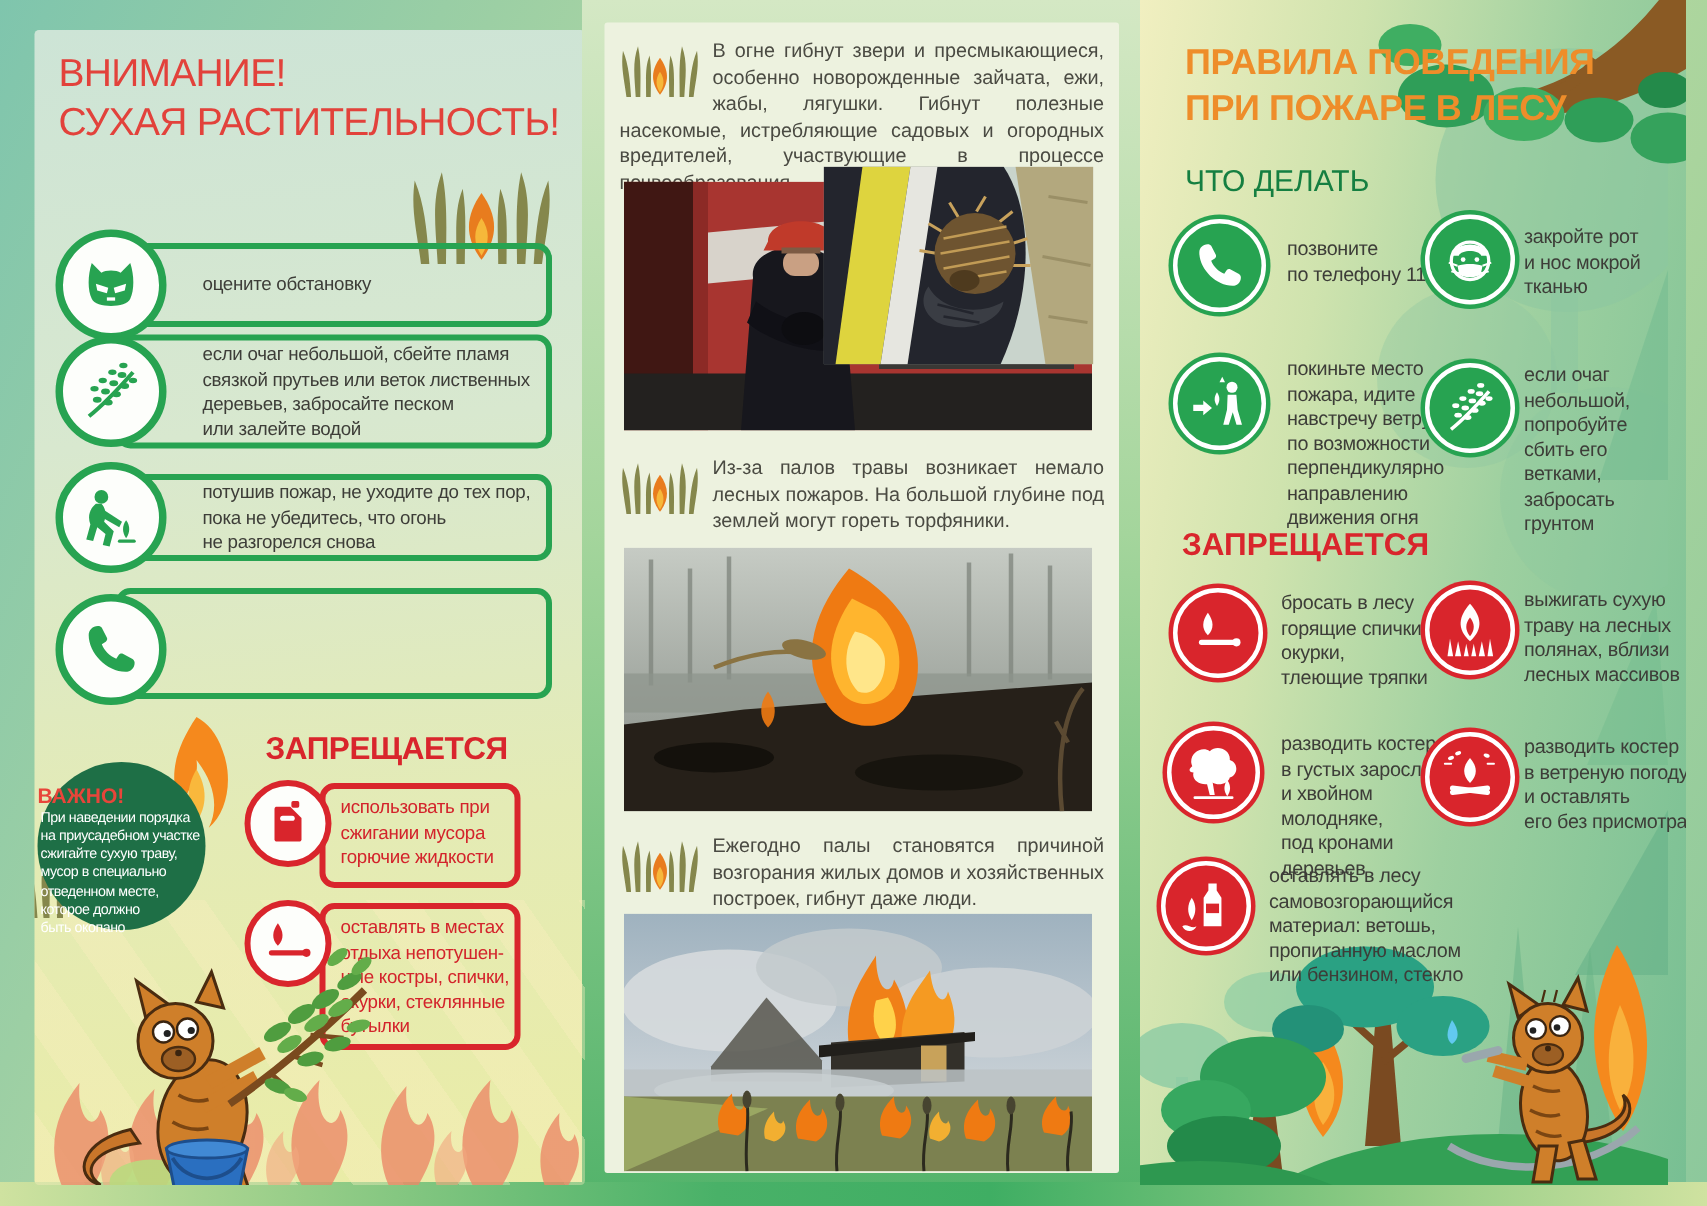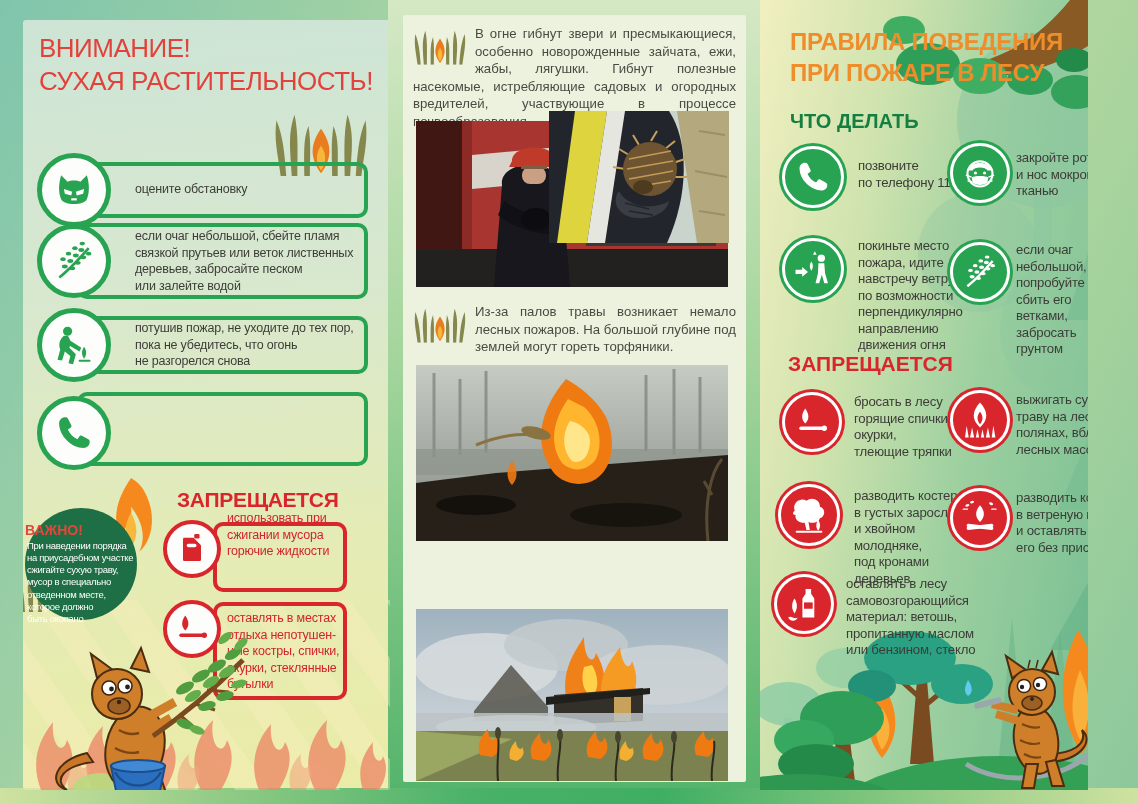--- a/index.html
+++ b/index.html
@@ -33,24 +33,24 @@
   
   .panel-mid-bg{position:absolute;left:388px;top:0;width:372px;height:790px;
      background:linear-gradient(180deg,#d4e8c4 0%,#a4d59c 45%,#55b46c 100%);}
   .panel-mid-card{position:absolute;left:15px;top:15px;width:343px;height:767px;background:#edf2df;border-radius:2px;}
   .para{position:absolute;left:10px;width:323px;font-size:13.2px;line-height:1.33;color:#4a4a42;
      text-align:justify;margin:0;}
   .para .gicon{float:left;width:54px;height:40px;margin:2px 8px 2px 0;}
   .photo{position:absolute;overflow:hidden;}
   
   .panel-right{position:absolute;left:760px;top:0;width:328px;height:790px;overflow:hidden;
-     background:linear-gradient(100deg,#f1efc0 0%,#cfe3ae 30%,#9ed0a0 60%,#78bf93 100%);}
+     background:linear-gradient(100deg,#f1efc0 0%,#cfe3ae 30%,#9ed0a0 60%,#78bf93 100%);padding-left:36px;}
   .title-orange{position:absolute;left:30px;top:26px;margin:0;font-size:24px;line-height:1.3;font-weight:bold;
      color:#ee8d2a;white-space:pre-line;letter-spacing:-.3px;z-index:5;}
-  .do-head{position:absolute;left:30px;top:110px;margin:0;font-size:20px;font-weight:bold;color:#157f41;z-index:5;}
+  .do-head{position:absolute;left:30px;top:110px;margin:0;font-size:20px;font-weight:normal;color:#157f41;z-index:5;}
   .forbid-head-right{position:absolute;left:28px;top:352px;margin:0;font-size:21px;font-weight:bold;color:#d9252c;z-index:5;}
   .rc-green{position:absolute;border-radius:50%;background:#27a351;border:3px solid #fff;
      box-shadow:0 0 0 3px #27a351;display:flex;align-items:center;justify-content:center;color:#fff;z-index:5;}
   .rc-red{position:absolute;border-radius:50%;background:#d9252c;border:3px solid #fff;
      box-shadow:0 0 0 3px #d9252c;display:flex;align-items:center;justify-content:center;color:#fff;z-index:5;}
   .item-text{position:absolute;font-size:13.2px;line-height:1.25;color:#3d3d38;white-space:pre-line;letter-spacing:-.2px;z-index:5;}
   
   .footer-bar{position:absolute;left:0;top:788px;width:1138px;height:16px;
      background:linear-gradient(90deg,#cfe2a0 0%,#49b168 42%,#3fae63 58%,#cfe2a0 100%);}
 </style>
@@ -250,21 +250,21 @@
 которое должно
 быть окопано</p>
     </div>
 
     <div class="rbox" style="left:190px;top:502px;width:134px;height:70px"></div>
     <div class="rcircle" style="left:140px;top:500px">
       <svg width="36" height="36" viewBox="0 0 48 48">
           <use href="#sym-canister"></use>
         </svg>
     </div>
-    <span class="box-text red-item-text" style="left:204px;top:490px;width:118px;z-index:4">использовать при
+    <span class="box-text red-item-text" style="left:204px;top:510px;width:118px;z-index:4">использовать при
 сжигании мусора
 горючие жидкости</span>
 
     <div class="rbox" style="left:190px;top:582px;width:134px;height:98px"></div>
     <div class="rcircle" style="left:140px;top:580px">
       <svg width="36" height="36" viewBox="0 0 48 48">
           <use href="#sym-match"></use>
         </svg>
     </div>
     <span class="box-text red-item-text" style="left:204px;top:590px;width:120px;z-index:4">оставлять в местах
@@ -433,20 +433,26 @@
           <path d="M150 14 C128 40 116 72 134 102 C142 118 164 124 180 114 C198 102 200 74 190 52 C180 34 164 22 150 14 Z" fill="#ef7a12"></path>
           <path d="M152 34 C138 54 132 78 146 98 C156 108 172 106 180 94 C188 76 182 54 168 42 Z" fill="#ffb52e"></path>
           <path d="M154 56 C146 68 146 86 156 96 C166 100 174 90 174 76 C174 66 164 58 154 56 Z" fill="#ffe68a"></path>
           <path d="M96 96 C90 104 90 114 96 120 C102 114 102 104 96 96 Z" fill="#ef7a12" opacity=".9"></path>
           <path d="M60 80 C80 72 100 68 118 70" stroke="#8a7342" stroke-width="3" fill="none"></path>
           <ellipse cx="120" cy="68" rx="15" ry="6" fill="#8a7342" transform="rotate(14 120 68)"></ellipse>
           <path d="M292 176 C288 140 294 108 306 94 M296 130 L288 116" stroke="#5b4a32" stroke-width="3" fill="none"></path>
         </svg>
       </div>
 
+      <p class="para" style="top:540px">
+        <svg class="gicon" viewBox="0 0 70 46">
+            <use href="#sym-grass"></use>
+          </svg>
+        <span>Ежегодно палы становятся причиной возгорания жилых домов и хозяйственных построек, гибнут даже люди.</span>
+      </p>
 
       <div class="photo" style="left:13px;top:594px;width:312px;height:172px">
         <svg width="312" height="172" viewBox="0 0 312 172">
           <defs>
             <linearGradient id="sky2" x1="0" y1="0" x2="0" y2="1">
               <stop offset="0" stop-color="#9fb2bf"></stop>
                 <stop offset="1" stop-color="#ccd3d8"></stop>
             </linearGradient>
           </defs>
           <rect width="312" height="126" fill="url(#sky2)"></rect>

